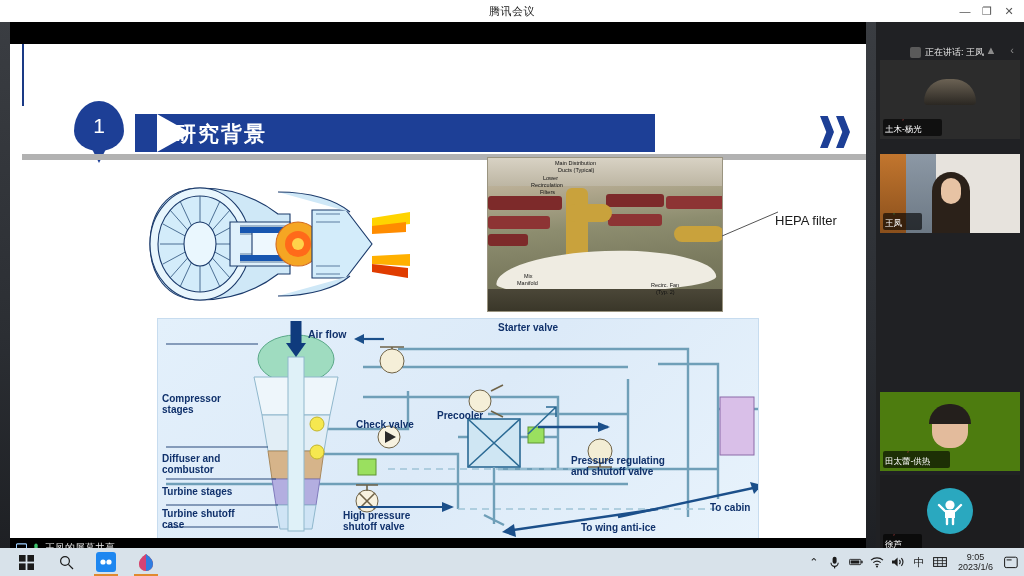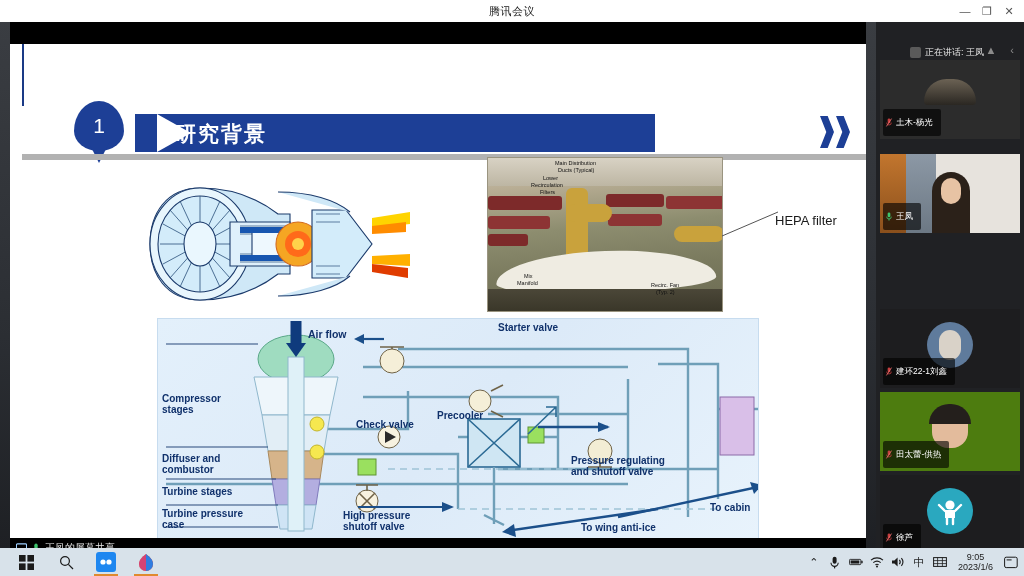--- a/index.html
+++ b/index.html
@@ -121,22 +121,22 @@
   }
   .speakerbar .sp-ico{ width:11px;height:11px;border-radius:2px;background:#5a5a5a;margin-right:4px; }
   .speakerbar .sp-txt{ color:#e6e6e6; font-size:9px; }
   .strip-ctrls{ position:absolute; right:4px; top:20px; display:flex; gap:5px; }
   .strip-ctrls div{ width:16px;height:16px;display:flex;align-items:center;justify-content:center;
       color:#8b8b8b;font-size:11px; }
 
   .tile{ position:absolute; left:4px; width:140px; height:79px; overflow:hidden; background:#111; }
   .tile.active{ outline:2px solid #2bb673; outline-offset:-2px; }
   .tile .nm{
-    position:absolute; left:3px; bottom:3px; height:27px; display:flex; align-items:center;
-    background:rgba(0,0,0,.62); padding:0 8px 0 2px; border-radius:2px; gap:3px;
+    position:absolute; left:3px; bottom:3px; height:17px; display:flex; align-items:center;
+    background:rgba(0,0,0,.62); padding:0 20px 0 2px; border-radius:2px; gap:3px;flex-direction:column;
   }
   .tile .nm .mic{ width:8px;height:9px; position:relative; }
   .tile .nm .nmtxt{ color:#fff; font-size:8.5px; white-space:nowrap; }
   .avatar-circle{
     position:absolute; left:50%; top:46%; transform:translate(-50%,-50%);
     width:46px;height:46px;border-radius:50%;
   }
 
   
   #taskbar{
@@ -345,21 +345,21 @@
       <div>
         <div class="t" style="position:absolute;left:298px;top:284px;color:#10316b;font-size:10.5px;font-weight:bold;">Air flow</div>
         <div class="t" style="position:absolute;left:488px;top:278px;color:#10316b;font-size:10px;font-weight:bold;">Starter valve</div>
         <div class="t" style="position:absolute;left:152px;top:349px;color:#10316b;font-size:10px;font-weight:bold;">Compressor</div>
         <div class="t" style="position:absolute;left:152px;top:360px;color:#10316b;font-size:10px;font-weight:bold;">stages</div>
         <div class="t" style="position:absolute;left:346px;top:375px;color:#10316b;font-size:10px;font-weight:bold;">Check valve</div>
         <div class="t" style="position:absolute;left:427px;top:366px;color:#10316b;font-size:10px;font-weight:bold;">Precooler</div>
         <div class="t" style="position:absolute;left:152px;top:409px;color:#10316b;font-size:10px;font-weight:bold;">Diffuser and</div>
         <div class="t" style="position:absolute;left:152px;top:420px;color:#10316b;font-size:10px;font-weight:bold;">combustor</div>
         <div class="t" style="position:absolute;left:152px;top:442px;color:#10316b;font-size:10px;font-weight:bold;">Turbine stages</div>
-        <div class="t" style="position:absolute;left:152px;top:464px;color:#10316b;font-size:10px;font-weight:bold;">Turbine pressure</div>
+        <div class="t" style="position:absolute;left:152px;top:464px;color:#10316b;font-size:10px;font-weight:bold;">Turbine shutoff</div>
         <div class="t" style="position:absolute;left:152px;top:475px;color:#10316b;font-size:10px;font-weight:bold;">case</div>
         <div class="t" style="position:absolute;left:333px;top:466px;color:#10316b;font-size:10px;font-weight:bold;">High pressure</div>
         <div class="t" style="position:absolute;left:333px;top:477px;color:#10316b;font-size:10px;font-weight:bold;">shutoff valve</div>
         <div class="t" style="position:absolute;left:561px;top:411px;color:#10316b;font-size:10px;font-weight:bold;">Pressure regulating</div>
         <div class="t" style="position:absolute;left:561px;top:422px;color:#10316b;font-size:10px;font-weight:bold;">and shutoff valve</div>
         <div class="t" style="position:absolute;left:571px;top:478px;color:#10316b;font-size:10px;font-weight:bold;">To wing anti-ice</div>
         <div class="t" style="position:absolute;left:700px;top:458px;color:#10316b;font-size:10px;font-weight:bold;">To cabin</div>
       </div>
 
     </div>
@@ -411,32 +411,20 @@
         <svg class="mic" viewBox="0 0 8 12">
           <rect x="2.2" y="0.6" width="3.6" height="6.4" rx="1.8" fill="#3ec46d"></rect>
           <path d="M0.9 6.2a3.1 3.1 0 0 0 6.2 0" fill="none" stroke="#3ec46d" stroke-width="1.1"></path>
           <rect x="3.4" y="9" width="1.2" height="2.4" fill="#3ec46d"></rect>
         </svg>
         <span class="nmtxt">王凤</span>
       </div>
     </div>
 
 
-    <div class="tile" style="top:287px;background:#1d1d1f;">
-      <div class="avatar-circle" style="background:#5f7b9c;"></div>
-      <div style="position:absolute;left:50%;top:46%;transform:translate(-50%,-50%);width:22px;height:30px;background:#d9d2c8;border-radius:11px;"></div>
-      <div class="nm">
-        <svg class="mic" viewBox="0 0 8 12">
-          <rect x="2.2" y="0.6" width="3.6" height="6.4" rx="1.8" fill="#c43e3e"></rect>
-          <path d="M0.9 6.2a3.1 3.1 0 0 0 6.2 0" fill="none" stroke="#c43e3e" stroke-width="1.1"></path>
-          <line x1="0.6" y1="11.2" x2="7.4" y2="0.8" stroke="#e86a6a" stroke-width="1.2"></line>
-        </svg>
-        <span class="nmtxt">建环22-1刘鑫</span>
-      </div>
-    </div>
 
     <div class="tile" style="top:370px;background:#4d7c0f;">
       <div style="position:absolute;left:50%;top:44%;transform:translate(-50%,-50%);width:36px;height:42px;background:#e3bb9c;border-radius:18px 18px 16px 16px;"></div>
       <div style="position:absolute;left:50%;top:28%;transform:translate(-50%,-50%);width:42px;height:20px;background:#241f1c;border-radius:21px 21px 0 0;"></div>
       <div class="nm">
         <svg class="mic" viewBox="0 0 8 12">
           <rect x="2.2" y="0.6" width="3.6" height="6.4" rx="1.8" fill="#c43e3e"></rect>
           <path d="M0.9 6.2a3.1 3.1 0 0 0 6.2 0" fill="none" stroke="#c43e3e" stroke-width="1.1"></path>
           <line x1="0.6" y1="11.2" x2="7.4" y2="0.8" stroke="#e86a6a" stroke-width="1.2"></line>
         </svg>

